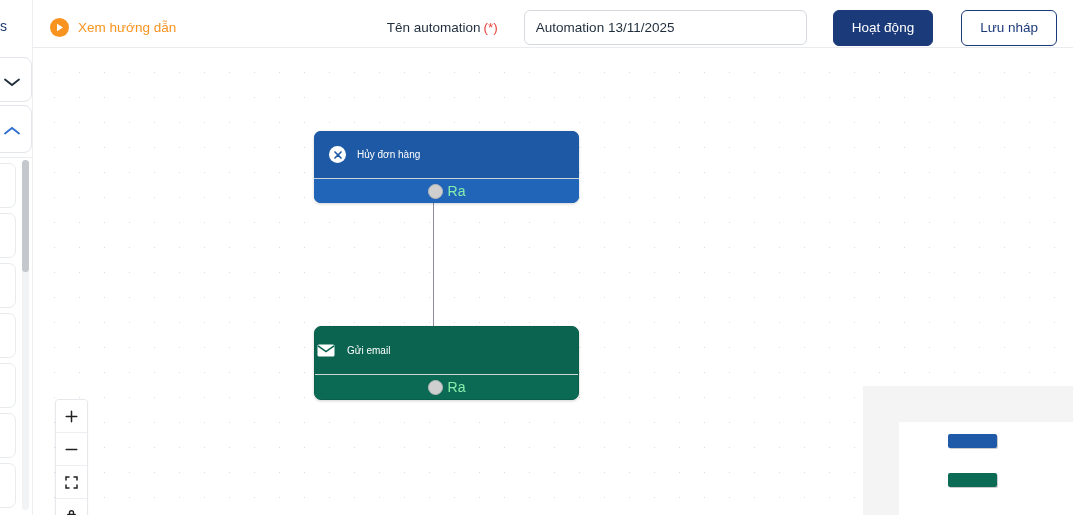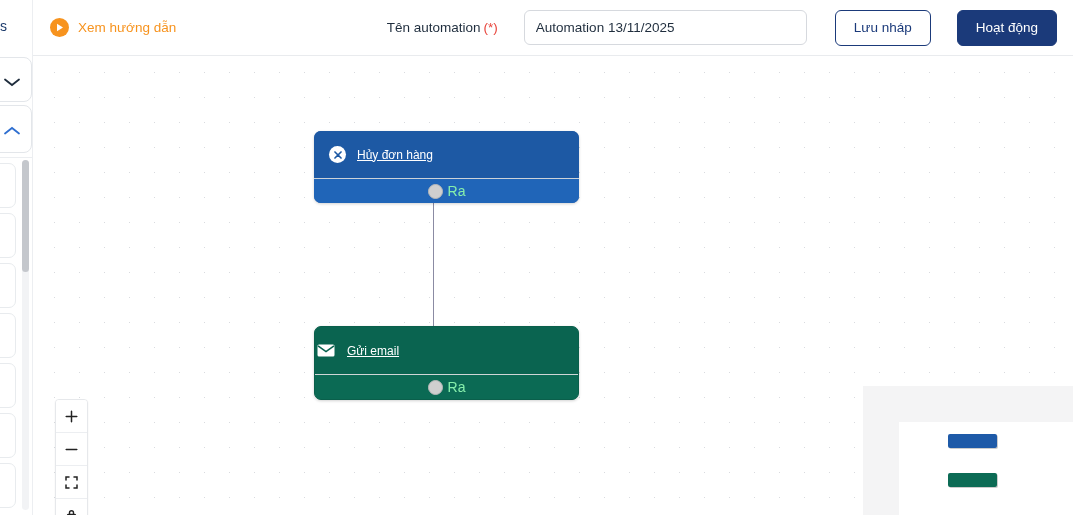--- a/index.html
+++ b/index.html
@@ -46,21 +46,21 @@
     position: absolute; left: 22px; top: 160px; width: 7px; height: 112px;
     background: #c4c7cc; border-radius: 4px;
   }
   .left-strip-edge {
     position: absolute; left: 32px; top: 0; width: 1px; height: 515px;
     background: #eceef1;
   }
 
   
   .header {
-    position: absolute; left: 33px; top: 0; width: 1040px; height: 56px;
+    position: absolute; left: 33px; top: 8px; width: 1040px; height: 40px;
     background: #ffffff; border-bottom: 1px solid #e9ebee;
     display: flex; align-items: center; z-index: 30;
   }
   .guide-link {
     display: flex; align-items: center; gap: 9px;
     margin-left: 17px; cursor: pointer;
   }
   .play-icon {
     width: 19px; height: 19px; border-radius: 50%;
     background: #f7931e; display: flex; align-items: center; justify-content: center;
@@ -102,21 +102,21 @@
     position: absolute; width: 265px; border-radius: 7px; overflow: hidden;
     box-shadow: 0 1px 3px rgba(0,0,0,.18);
   }
   .node-blue { left: 281px; top: 75px; background: #1e5aa8; }
   .node-blue .node-head {
     height: 47px; display: flex; align-items: center; gap: 11px; padding-left: 15px;
     background: #1d59a4;
   }
   .node-green { left: 281px; top: 270px; background: #0c6b55; border: 1px solid #0a5f4b; }
 
-  .node-title { color: #ffffff; font-size: 12px; text-decoration: underline; }
+  .node-title { color: #ffffff; font-size: 10px; }
   .x-icon {
     width: 17px; height: 17px; border-radius: 50%; background: #fff;
     display: flex; align-items: center; justify-content: center; flex: 0 0 auto;
   }
   .x-icon svg { width: 8px; height: 8px; display: block; }
   .mail-icon { width: 18px; height: 13px; flex: 0 0 auto; }
   .mail-icon svg { width: 18px; height: 13px; display: block; }
 
   .port {
     height: 25px; display: flex; align-items: center; justify-content: center; gap: 5px;
@@ -282,18 +282,18 @@
           </svg>
       </span>
       <span class="guide-text">Xem hướng dẫn</span>
     </div>
 
     <div class="hdr-right">
       <span class="name-label">
         <span>Tên automation</span><span class="req-star">(*)</span>
       </span>
       <input class="name-input" type="text" value="Automation 13/11/2025" style="">
+      <div class="btn btn-active">Hoạt động</div>
       <div class="btn btn-draft">Lưu nháp</div>
-      <div class="btn btn-active">Hoạt động</div>
     </div>
   </div>
 
 </div>
 
 </body></html>

